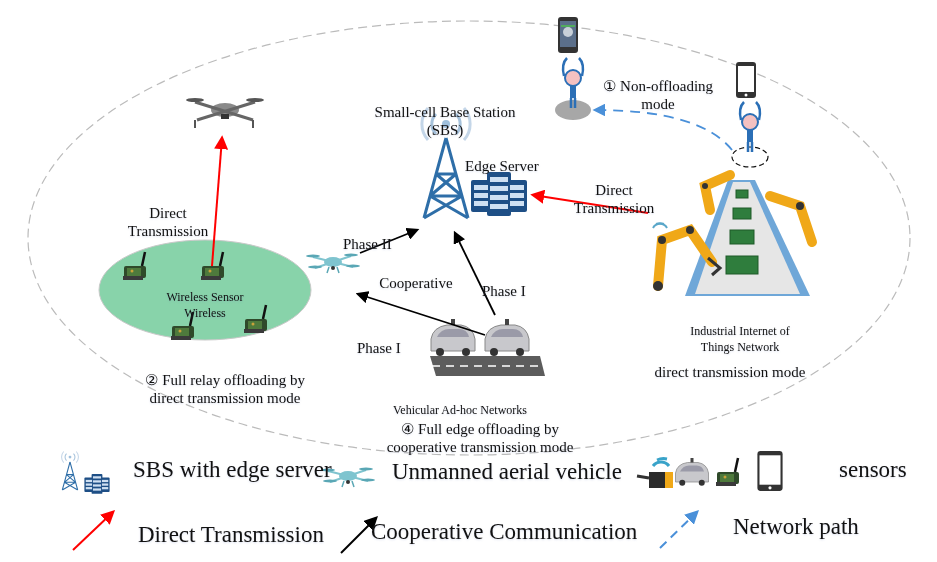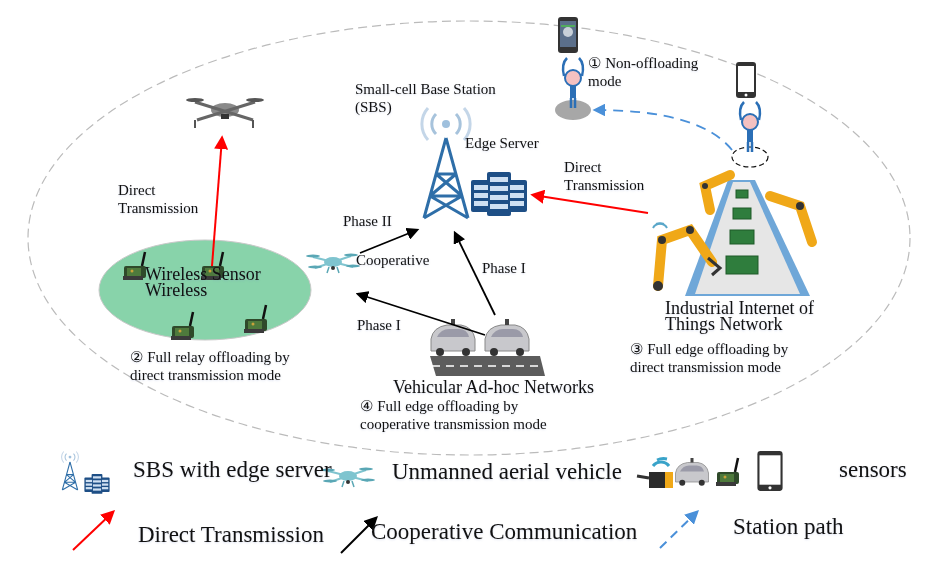--- a/index.html
+++ b/index.html
@@ -1,20 +1,20 @@
 <!DOCTYPE html>
 <html><head>
 <meta charset="utf-8">
 <style>
   html, body { margin:0; padding:0; background:#ffffff; }
   body { width:937px; height:562px; position:relative; overflow:hidden;
          font-family:"Liberation Serif", "DejaVu Serif", serif; color:#111; }
-  .lbl { position:absolute; font-size:15px; line-height:18px; text-align:left; white-space:nowrap;
-         text-shadow: 0 1px 2px rgba(120,140,200,0.25); }
-  .lbl.sm { font-size:18px; line-height:16px; }
+  .lbl { position:absolute; font-size:15px; line-height:18px; text-align:center; white-space:nowrap;
+         text-shadow: 0 1px 2px rgba(120,140,200,0.25); margin-top: 23px; }
+  .lbl.sm { font-size:12px; line-height:16px; }
   .legend-text { position:absolute; font-size:23px; line-height:20px; white-space:nowrap;
          text-shadow: 0 1px 2px rgba(120,140,200,0.25); }
   svg.main { position:absolute; left:0; top:0; }
 </style>
 </head>
 <body>
 
 <svg class="main" width="937" height="562" viewBox="0 0 937 562">
   <defs>
     <marker id="arrRed" viewBox="0 0 10 10" refX="8" refY="5" markerWidth="7" markerHeight="7" orient="auto-start-reverse">
@@ -240,22 +240,21 @@
 <div class="lbl" style="left:360px; top:397px; width:240px;">
   <div><span>④</span> <span>Full edge offloading by</span></div>
   <div>cooperative transmission mode</div>
 </div>
 
 <div class="lbl sm" style="left:665px; top:300px; width:150px;">
   <div>Industrial Internet of</div>
   <div>Things Network</div>
 </div>
 <div class="lbl" style="left:630px; top:340px; width:200px;">
-  <div><span>③</span> <span>Full edge offloading by</span></div>
   <div>direct transmission mode</div>
 </div>
 
 <div class="legend-text" style="left:133px; top:460px;">SBS with edge server</div>
 <div class="legend-text" style="left:392px; top:462px;text-align:center;">Unmanned aerial vehicle</div>
 <div class="legend-text" style="left:839px; top:460px;">sensors</div>
 <div class="legend-text" style="left:138px; top:525px;">Direct Transmission</div>
 <div class="legend-text" style="left:371px; top:522px;">Cooperative Communication</div>
-<div class="legend-text" style="left:733px; top:517px;">Station path</div>
+<div class="legend-text" style="left:733px; top:517px;">Network path</div>
 
 </body></html>

